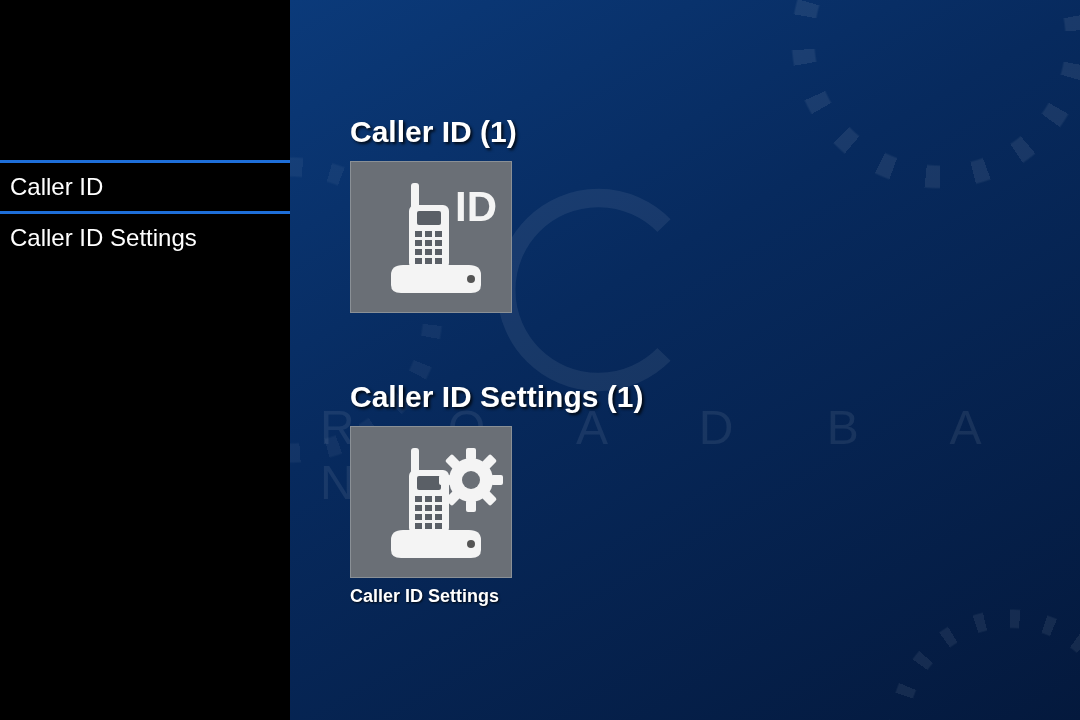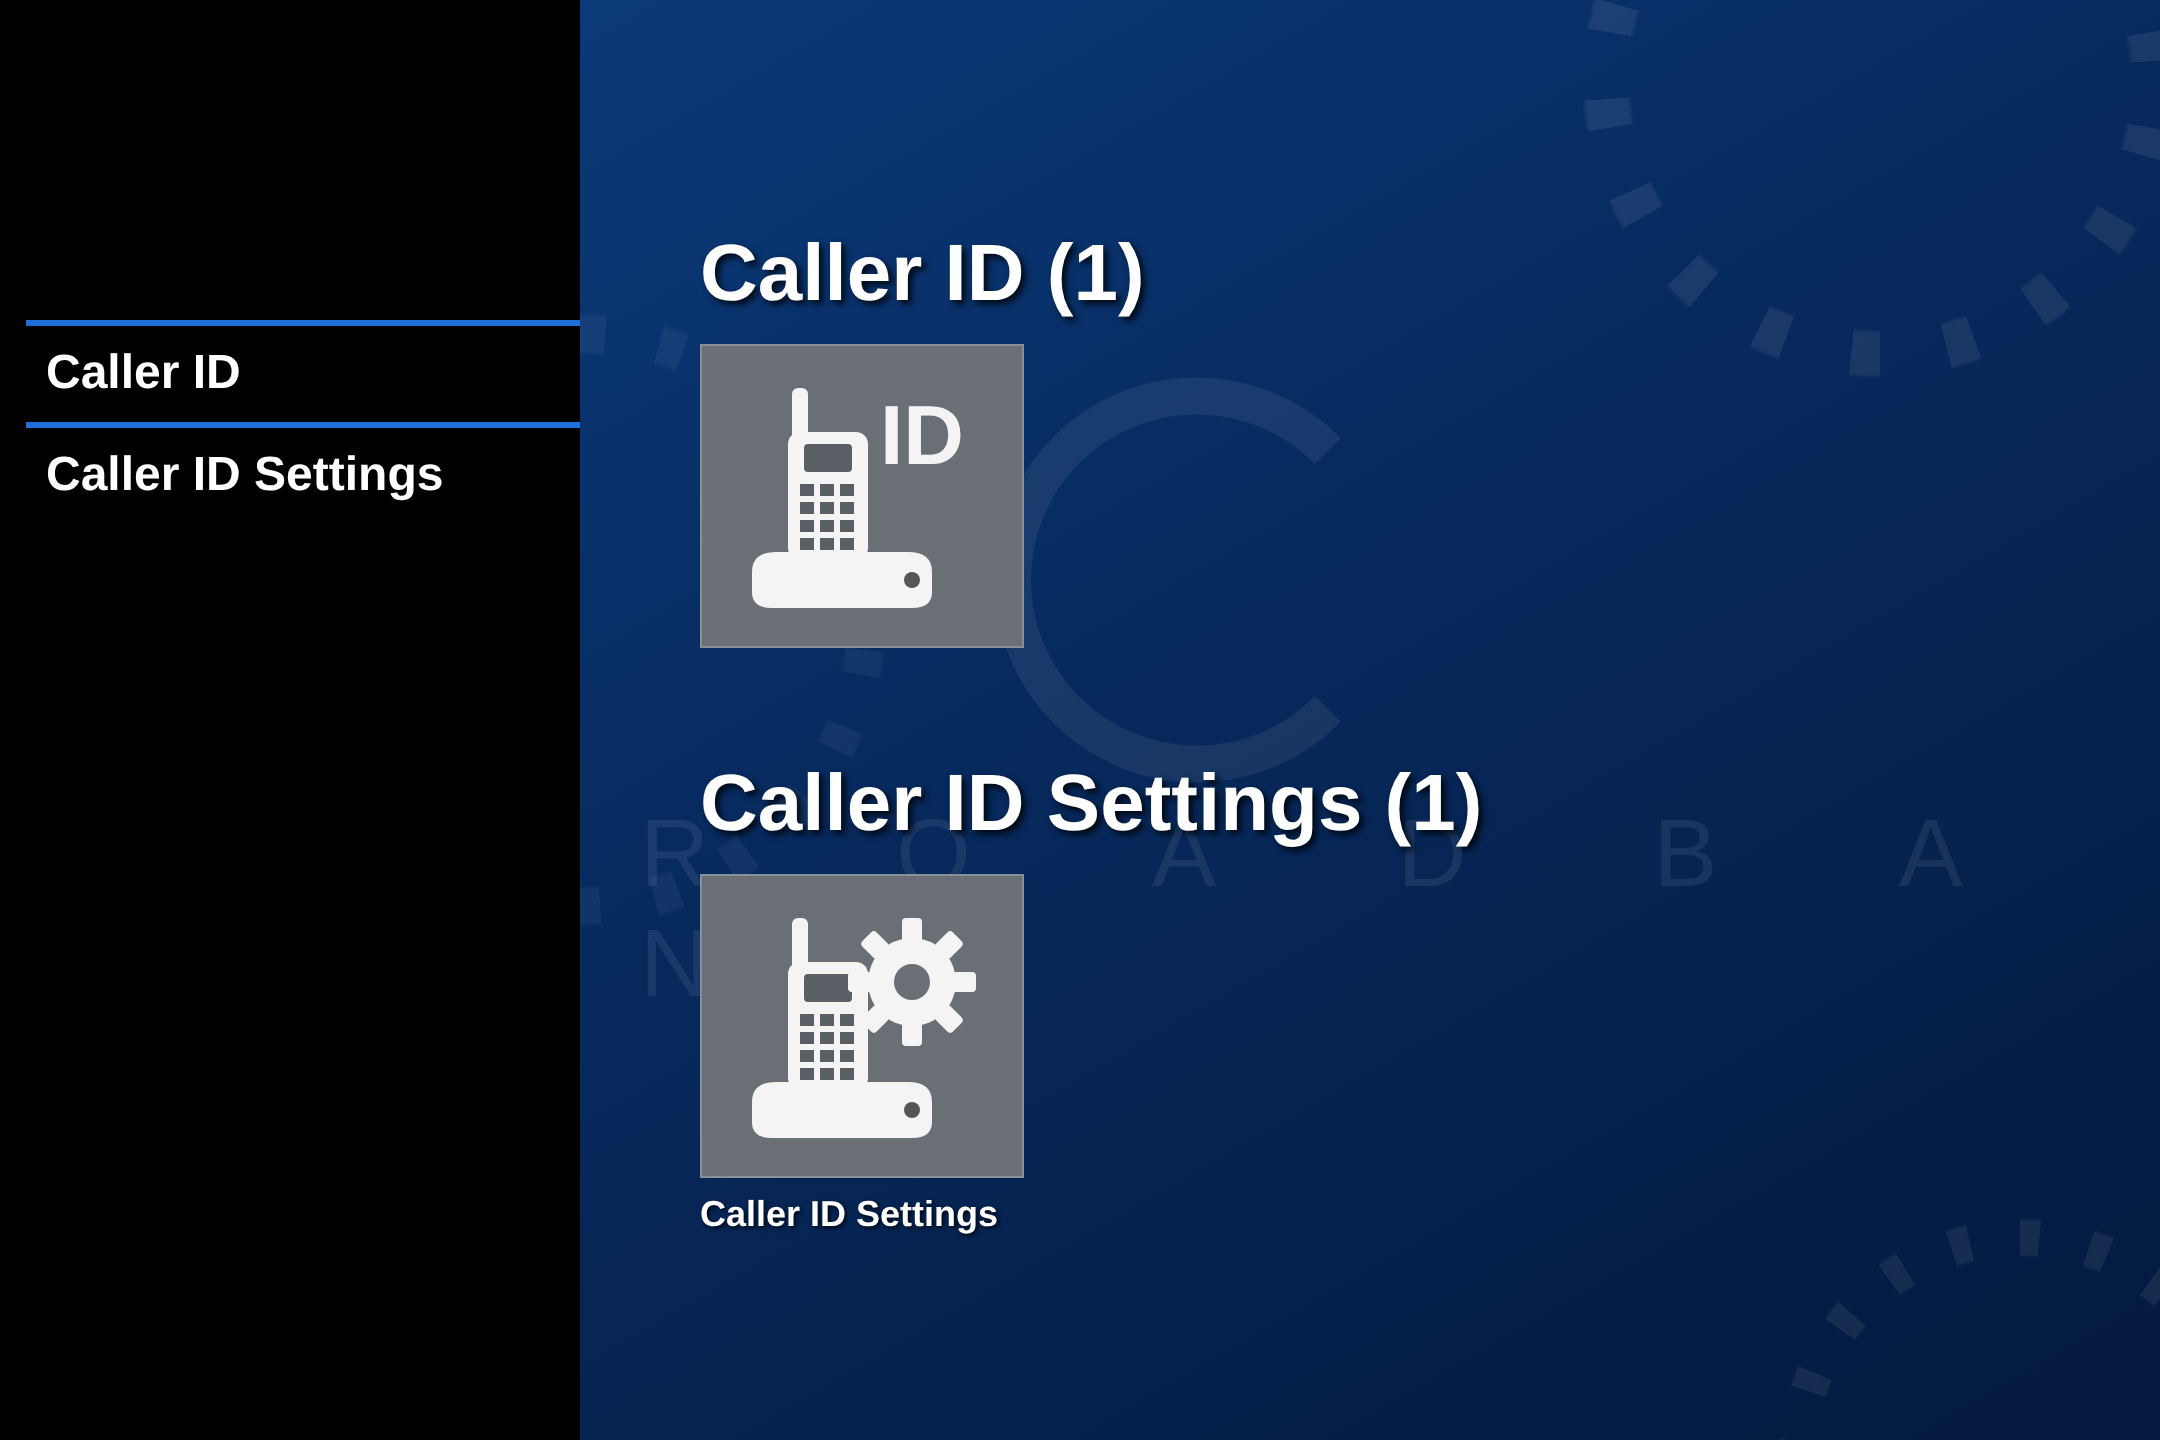--- a/index.html
+++ b/index.html
@@ -20,25 +20,24 @@
   .sidebar {
     width: 290px;
     height: 100%;
     background: #000;
     position: relative;
     z-index: 2;
   }
   .sidebar-item {
     color: #fff;
     font-size: 24px;
-    font-weight: bold;
+    font-weight: normal;
     padding: 10px 10px;
     box-sizing: border-box;
     cursor: pointer;
-    margin-left: 13px;
   }
   .sidebar-item.selected {
     border-top: 3px solid #1e6fd9;
     border-bottom: 3px solid #1e6fd9;
   }
   .sidebar-spacer-top {
     height: 160px;
   }
 
   .main {
@@ -58,33 +57,33 @@
     font-weight: bold;
     text-shadow: 2px 2px 4px rgba(0,0,0,0.8);
   }
 
   .section {
     position: absolute;
     left: 60px;
   }
   .section-title {
     color: #fff;
-    font-size: 40px;
+    font-size: 30px;
     font-weight: bold;
     text-shadow: 2px 2px 3px rgba(0,0,0,0.8);
     margin: 0 0 12px 0;
   }
   .tile {
     width: 160px;
     height: 150px;
     background: #6a6f76;
     border: 1px solid #8a9096;
     display: flex;
     align-items: center;
-    justify-content: center;
+    justify-content: flex-end;
     cursor: pointer;
   }
   .tile svg { display:block; }
   .tile-caption {
     color: #fff;
     font-size: 18px;
     font-weight: bold;
     text-shadow: 1px 1px 2px rgba(0,0,0,0.8);
     margin-top: 8px;
   }

